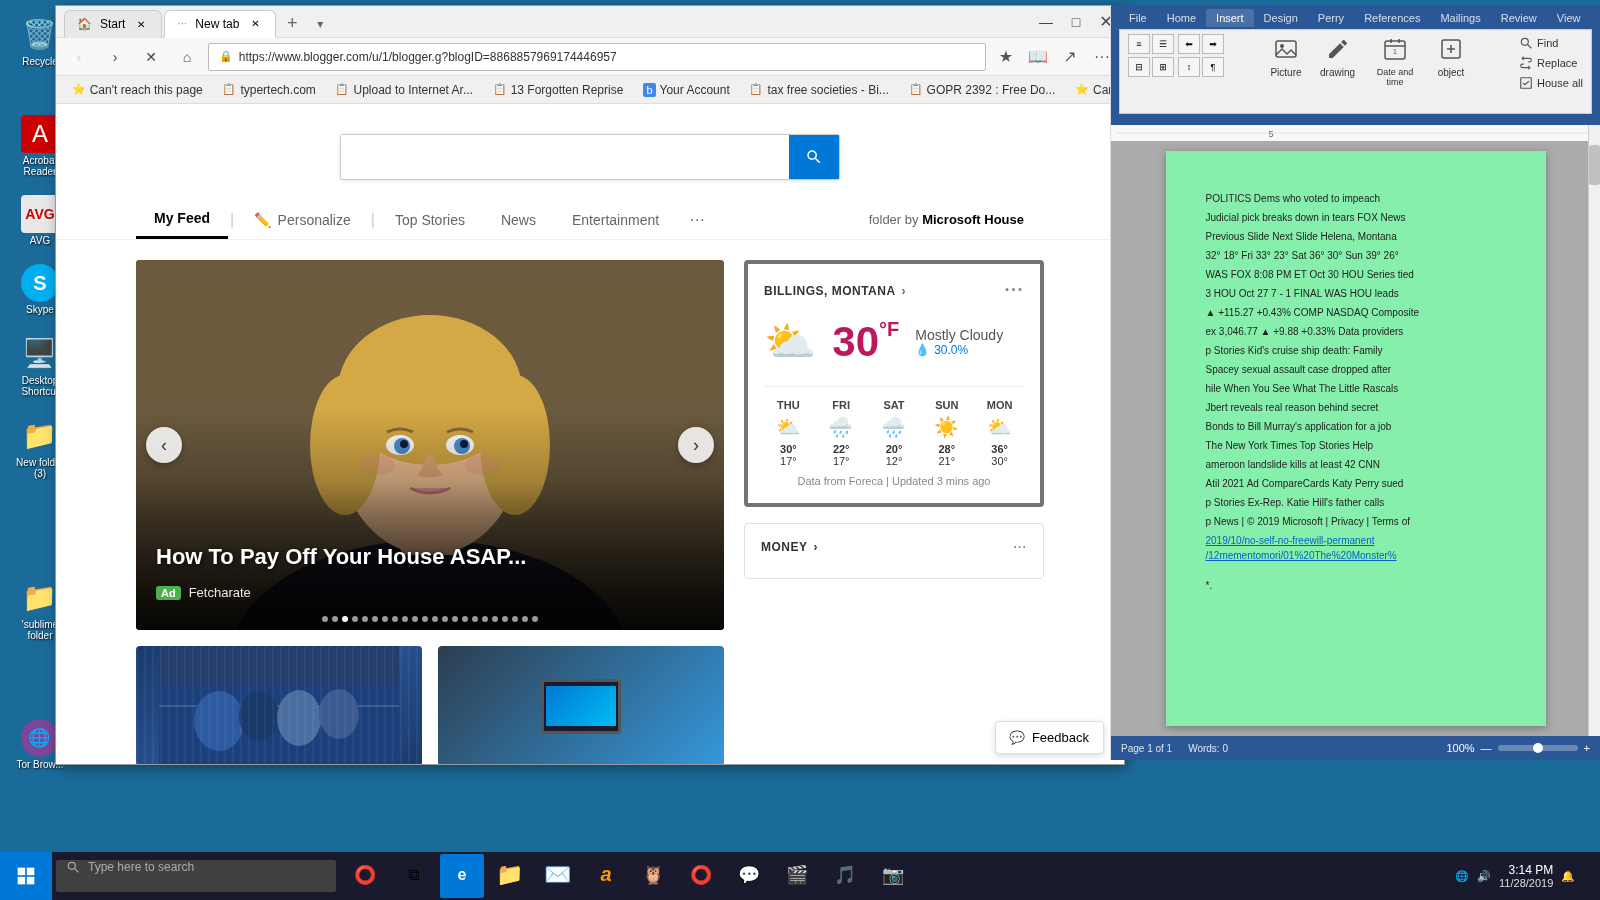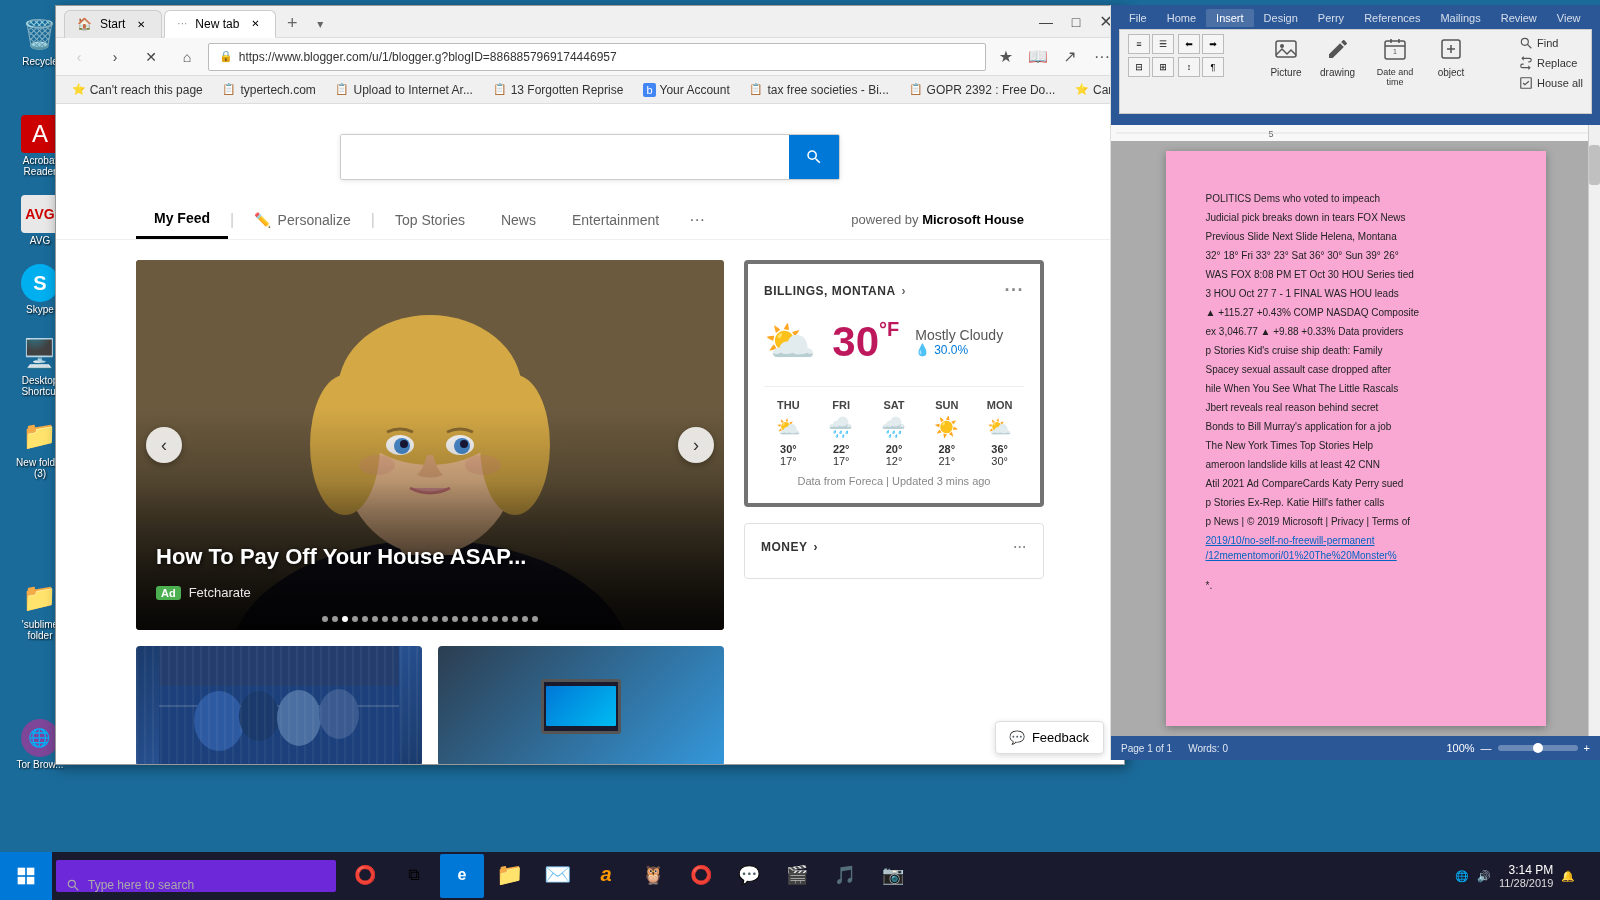--- a/index.html
+++ b/index.html
@@ -11,21 +11,21 @@
     
     .desktop-icons { position: absolute; left: 0; top: 0; width: 80px; display: flex; flex-direction: column; gap: 10px; padding: 10px 5px; }
     .desktop-icon { display: flex; flex-direction: column; align-items: center; cursor: pointer; padding: 4px; border-radius: 4px; }
     .desktop-icon .icon-img { width: 40px; height: 40px; display: flex; align-items: center; justify-content: center; font-size: 28px; }
     .desktop-icon .icon-label { font-size: 10px; color: white; text-align: center; text-shadow: 1px 1px 2px #000; margin-top: 2px; word-break: break-word; }
 
     
     .taskbar { position: absolute; bottom: 0; left: 0; right: 0; height: 48px; background: #1a1a2e; display: flex; align-items: center; z-index: 100; }
     .taskbar-start { width: 52px; height: 48px; background: #0078d7; display: flex; align-items: center; justify-content: center; cursor: pointer; }
     .taskbar-start svg { width: 20px; height: 20px; fill: white; }
-    .taskbar-search { display: flex; align-items: flex-end; background: #6d28d9; border-radius: 2px; height: 32px; width: 280px; margin-left: 4px; padding: 0 10px; gap: 8px; cursor: text; }
+    .taskbar-search { display: flex; align-items: flex-start; background: #404040; border-radius: 2px; height: 32px; width: 280px; margin-left: 4px; padding: 0 10px; gap: 8px; cursor: text; }
     .taskbar-search span { font-size: 12px; color: #aaa; }
     .taskbar-apps { display: flex; align-items: center; margin-left: 8px; gap: 4px; flex: 1; }
     .taskbar-app { width: 44px; height: 44px; display: flex; align-items: center; justify-content: center; font-size: 22px; cursor: pointer; border-bottom: 3px solid transparent; }
     .taskbar-app.active { border-bottom: 3px solid #0078d7; background: rgba(255,255,255,0.1); }
     .taskbar-right { display: flex; align-items: center; gap: 8px; padding: 0 12px; }
     .taskbar-right span { font-size: 11px; color: #ddd; }
     .taskbar-time { display: flex; flex-direction: column; align-items: flex-end; }
     .taskbar-time .time { font-size: 12px; color: white; }
     .taskbar-time .date { font-size: 11px; color: #ddd; }
     .taskbar-icon { font-size: 16px; color: #ccc; cursor: pointer; }
@@ -133,21 +133,21 @@
     .ribbon-btn-icon { font-size: 22px; color: #444; line-height: 1; }
     .ribbon-btn-label { font-size: 10px; color: #333; text-align: center; margin-top: 2px; }
     .ribbon-divider { width: 1px; background: #ccc; height: 60px; margin: 0 4px; align-self: center; }
     .ribbon-find-btn { display: flex; align-items: center; gap: 4px; padding: 2px 6px; font-size: 11px; color: #333; cursor: pointer; border-radius: 2px; }
 
     
     .word-ruler { height: 16px; background: #f8f8f8; border-bottom: 1px solid #ddd; position: relative; }
 
     
     .word-content { flex: 1; overflow-y: auto; background: #ababab; padding: 10px; display: flex; justify-content: center; }
-    .word-page { background: #f9a8d4; width: 380px; min-height: 500px; padding: 40px 40px; font-size: 10px; line-height: 1.5; color: #222; box-shadow: 0 2px 8px rgba(0,0,0,0.3); }
+    .word-page { background: #86efac; width: 380px; min-height: 500px; padding: 40px 40px; font-size: 10px; line-height: 1.5; color: #222; box-shadow: 0 2px 8px rgba(0,0,0,0.3); }
     .word-page p { margin-bottom: 4px; }
     .word-link { color: #0563c1; text-decoration: underline; cursor: pointer; }
 
     
     .word-statusbar { height: 24px; background: #2b5797; display: flex; align-items: center; padding: 0 10px; gap: 16px; }
     .word-status-item { font-size: 10px; color: rgba(255,255,255,0.85); }
     .word-zoom { margin-left: auto; display: flex; align-items: center; gap: 6px; font-size: 11px; color: white; }
 
     
     .person-photo { width: 100%; height: 370px; background: linear-gradient(135deg, #8b7355 0%, #c4a882 30%, #d4b896 50%, #8b7355 100%); position: relative; overflow: hidden; }
@@ -313,21 +313,21 @@
             <span>Top Stories</span>
           </div>
           <div class="feed-nav-item">
             <span>News</span>
           </div>
           <div class="feed-nav-item">
             <span>Entertainment</span>
           </div>
           <div class="feed-nav-more">···</div>
           <div class="feed-powered">
-            <span>powered by</span>
+            <span>folder by</span>
             <strong>Microsoft House</strong>
           </div>
         </div>
 
         <div class="feed-content">
 
           <div class="main-article">
             <div class="article-carousel">
 
               <div class="person-photo">

